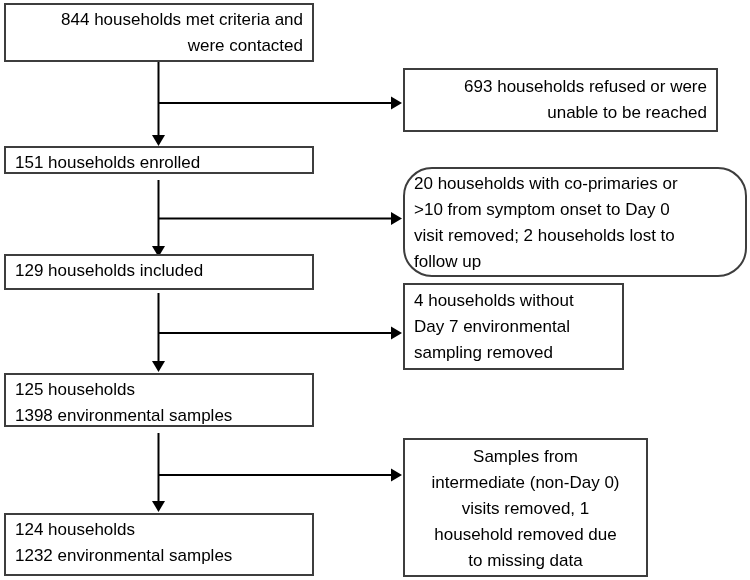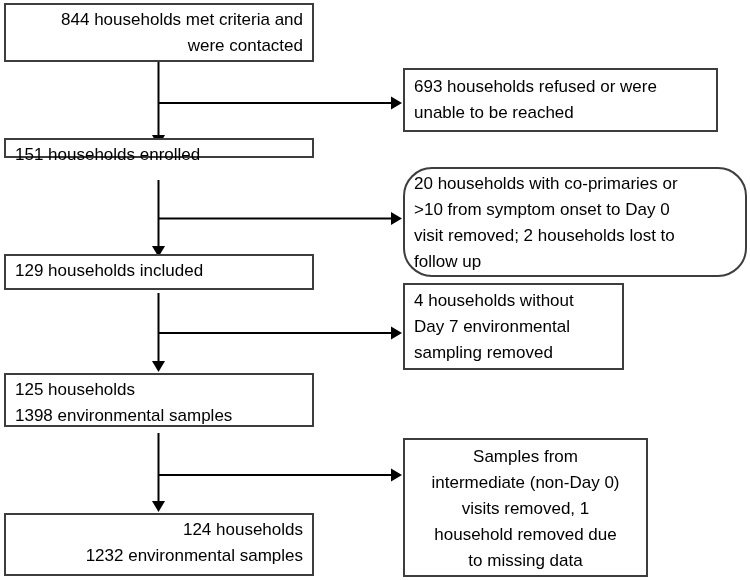--- a/index.html
+++ b/index.html
@@ -76,31 +76,31 @@
     </g>
     <g>
       <line x1="158.5" y1="475" x2="392" y2="475" stroke="#000" stroke-width="2"></line>
       <polygon points="391,468.5 391,481.5 402,475" fill="#000"></polygon>
     </g>
   </svg>
 
   <div class="flow-box" style="left:4px; top:3px; width:310px; height:59px;text-align:right;">844 households met criteria and
 were contacted</div>
 
-  <div class="flow-box" style="left:4px; top:138px; width:310px; height:20px;">151 households enrolled</div>
+  <div class="flow-box" style="left:4px; top:146px; width:310px; height:28px;">151 households enrolled</div>
 
   <div class="flow-box" style="left:4px; top:254px; width:310px; height:36px;">129 households included</div>
 
   <div class="flow-box" style="left:4px; top:373px; width:310px; height:54px;">125 households
 1398 environmental samples</div>
 
-  <div class="flow-box" style="left:4px; top:513px; width:310px; height:63px;text-align:right;">124 households
+  <div class="flow-box" style="left:4px; top:513px; width:310px; height:63px;">124 households
 1232 environmental samples</div>
 
-  <div class="flow-box" style="left:403px; top:68px; width:315px; height:64px; padding-top:4px;">693 households refused or were
+  <div class="flow-box" style="left:403px; top:68px; width:315px; height:64px; padding-top:4px;text-align:right;">693 households refused or were
 unable to be reached</div>
 
   <div class="flow-box" style="left:403px; top:167px; width:344px; height:110px;border-radius:29px;">20 households with co-primaries or
 &gt;10 from symptom onset to Day 0
 visit removed; 2 households lost to
 follow up</div>
 
   <div class="flow-box" style="left:403px; top:283px; width:221px; height:87px; padding-top:3px;">4 households without
 Day 7 environmental
 sampling removed</div>

